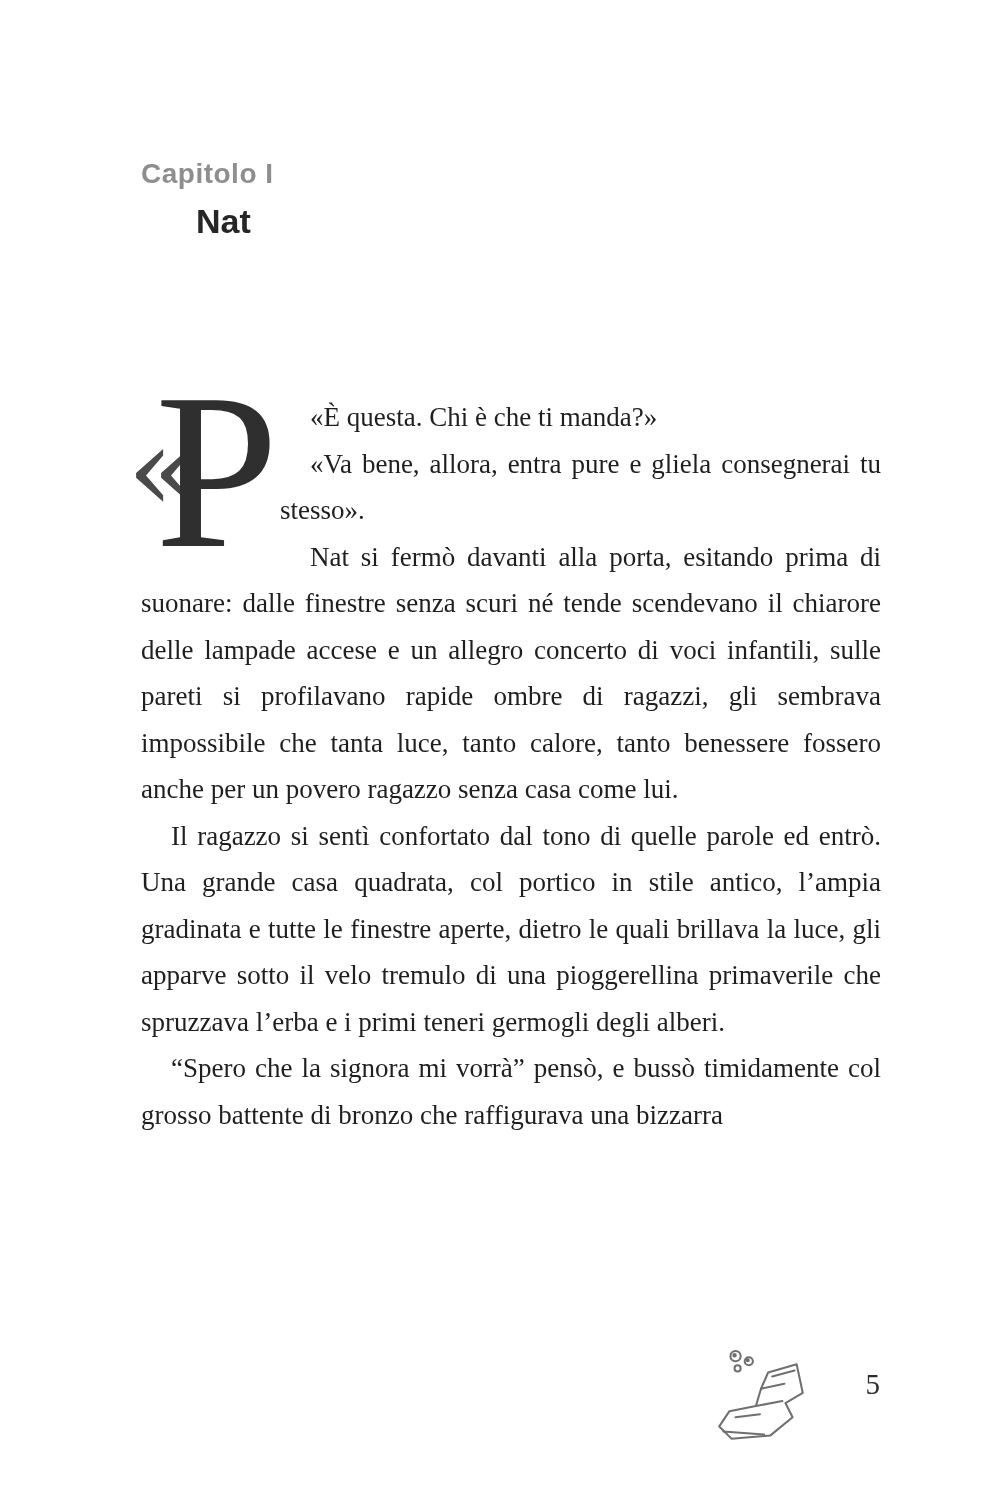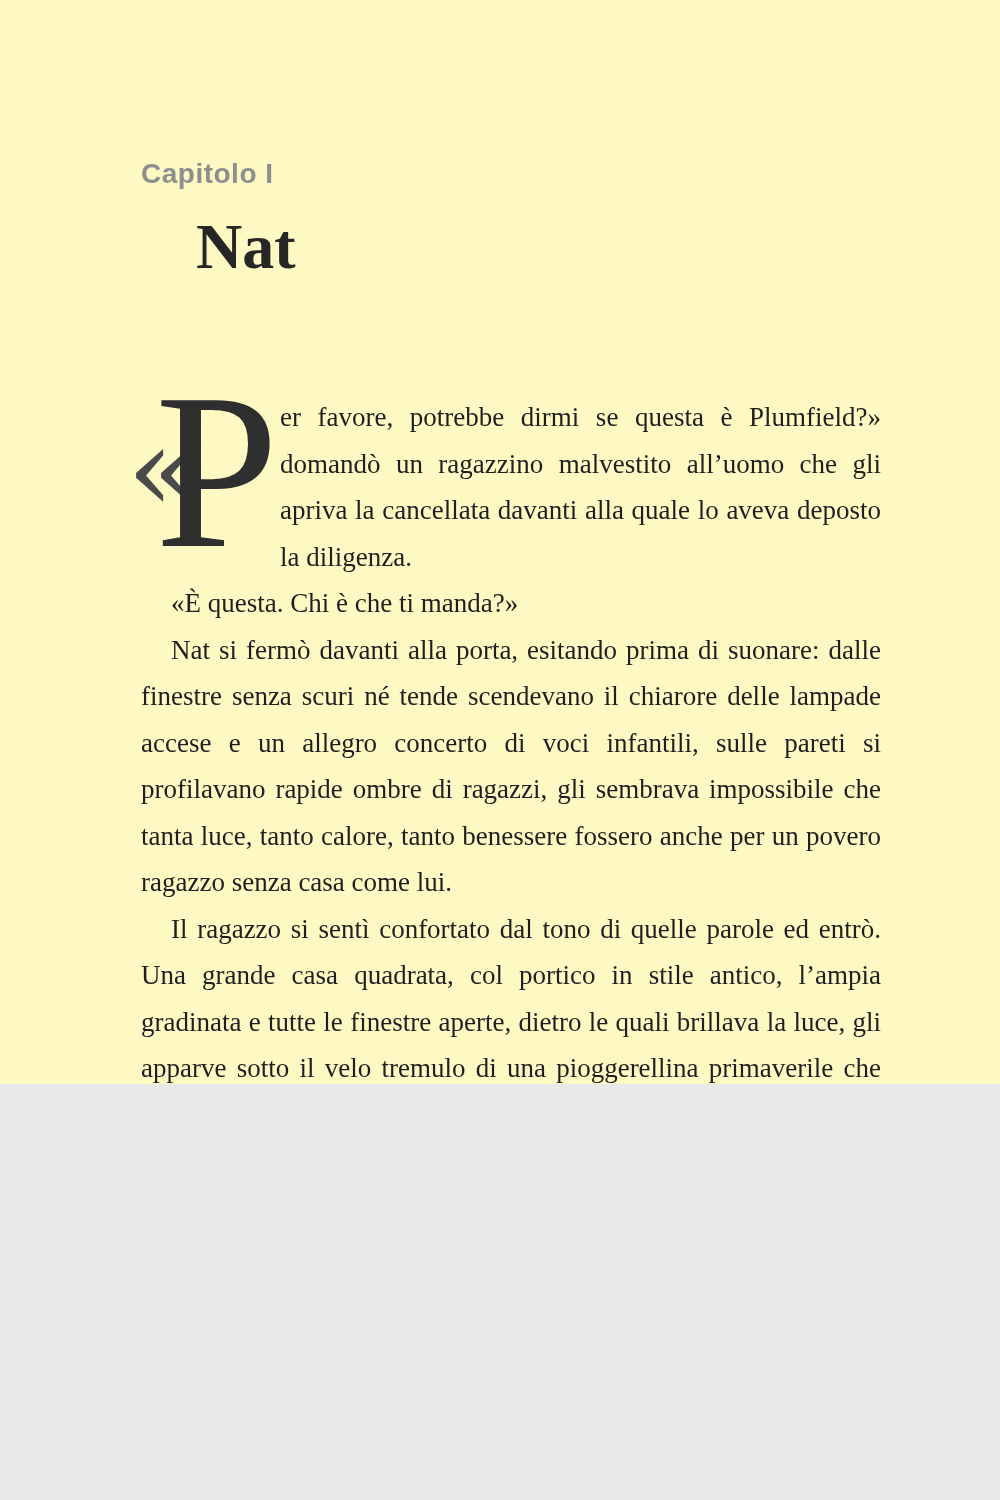--- a/index.html
+++ b/index.html
@@ -2,44 +2,44 @@
 <html lang="it"><head>
 <meta charset="utf-8">
 <style>
   * { margin: 0; padding: 0; box-sizing: border-box; }
   html, body { background: #e9e9e9; }
   body { font-family: "Liberation Serif", "DejaVu Serif", serif; }
 
   .book-page {
     position: relative;
     width: 1000px;
-    height: 1084px;
+    height: 1500px;
     margin: 0 auto;
-    background: #fef9c3;
+    background: #ffffff;
     overflow: hidden;
   }
 
   .chapter-label {
     position: absolute;
     left: 141px;
     top: 158px;
     font-family: "Liberation Sans", sans-serif;
     font-weight: 600;
     font-size: 28px;
     letter-spacing: 0.5px;
     color: #8e8e8e;
   }
 
   .chapter-title {
     position: absolute;
     left: 196px;
-    top: 210px;
-    font-family: Liberation Serif, serif;
+    top: 202px;
+    font-family: Liberation Sans, sans-serif;
     font-weight: 700;
-    font-size: 64px;
+    font-size: 34px;
     color: #262626;
   }
 
   .body-text {
     position: absolute;
     left: 141px;
     top: 394px;
     width: 740px;
     font-size: 27px;
     line-height: 46.5px;
@@ -105,24 +105,25 @@
 
   <div class="chapter-title">Nat</div>
 
   <div class="body-text">
 
     <div class="dropcap-float">
       <span class="dropcap-quote">«</span>
       <span class="dropcap-letter">P</span>
     </div>
 
-    <p class="para first-para">er favore, potrebbe dirmi se questa è Plumfield?» domandò un ragazzino malvestito all’uomo che gli apriva la cancellata davanti alla quale lo aveva deposto la diligenza.</p>
     <p class="para">«È questa. Chi è che ti manda?»</p>
+    <p class="para">«Va bene, allora, entra pure e gliela consegnerai tu stesso».</p>
     <p class="para">Nat si fermò davanti alla porta, esitando prima di suonare: dalle finestre senza scuri né tende scendevano il chiarore delle lampade accese e un allegro concerto di voci infantili, sulle pareti si profilavano rapide ombre di ragazzi, gli sembrava impossibile che tanta luce, tanto calore, tanto benessere fossero anche per un povero ragazzo senza casa come lui.</p>
     <p class="para">Il ragazzo si sentì confortato dal tono di quelle parole ed entrò. Una grande casa quadrata, col portico in stile antico, l’ampia gradinata e tutte le finestre aperte, dietro le quali brillava la luce, gli apparve sotto il velo tremulo di una pioggerellina primaverile che spruzzava l’erba e i primi teneri germogli degli alberi.</p>
+    <p class="para">“Spero che la signora mi vorrà” pensò, e bussò timidamente col grosso battente di bronzo che raffigurava una bizzarra</p>
 
   </div>
 
   <svg class="footer-illustration" viewBox="0 0 110 110" fill="none" xmlns="http://www.w3.org/2000/svg">
     <g stroke="#6f6f6f" stroke-width="2" stroke-linejoin="round" stroke-linecap="round" fill="none">
 
       <circle cx="30" cy="10" r="5"></circle>
       <circle cx="29" cy="9" r="1.2"></circle>
       <circle cx="43" cy="15" r="4"></circle>
       <circle cx="42" cy="14" r="1"></circle>

